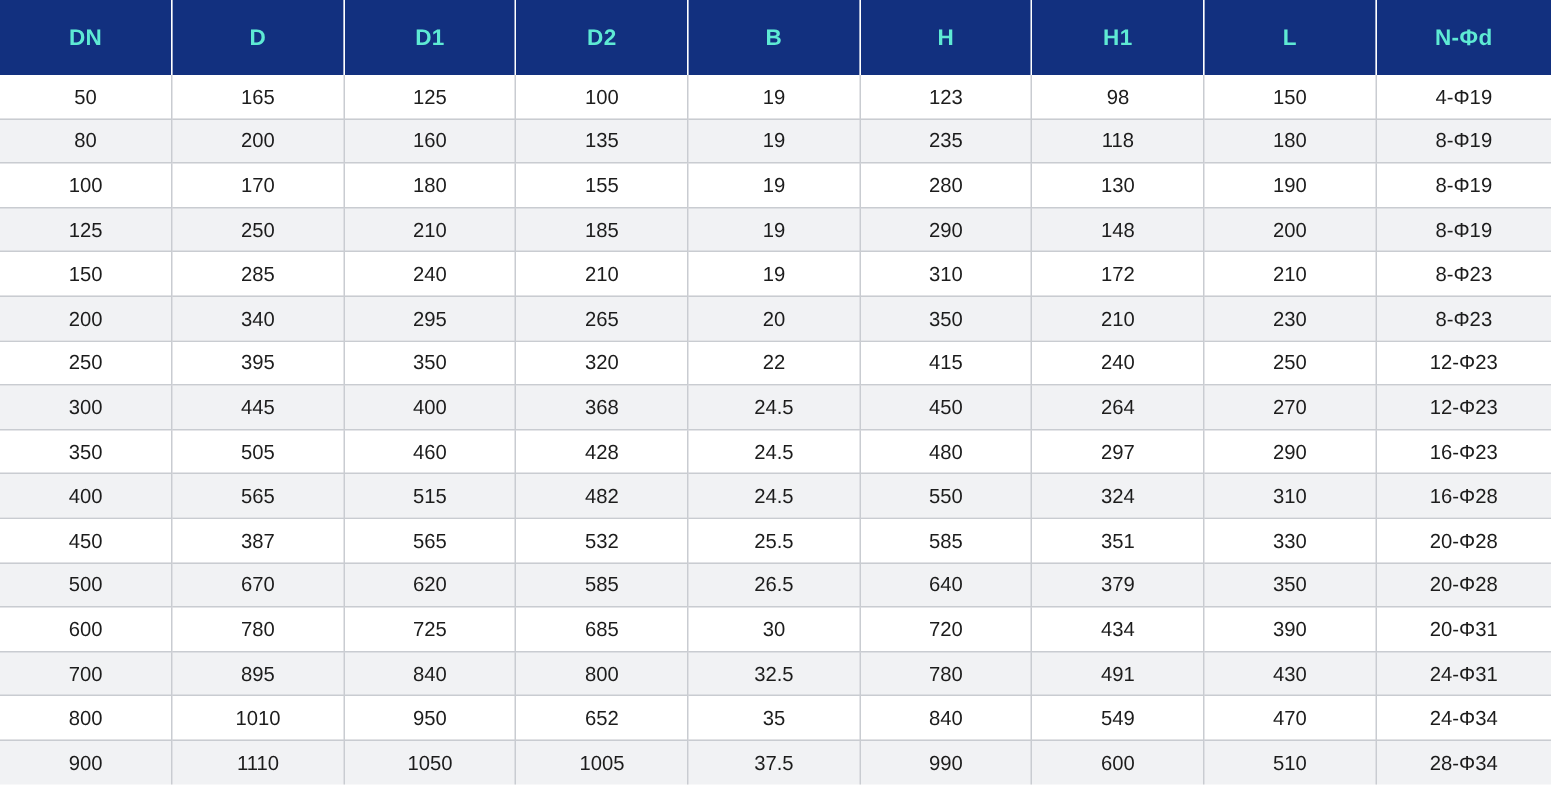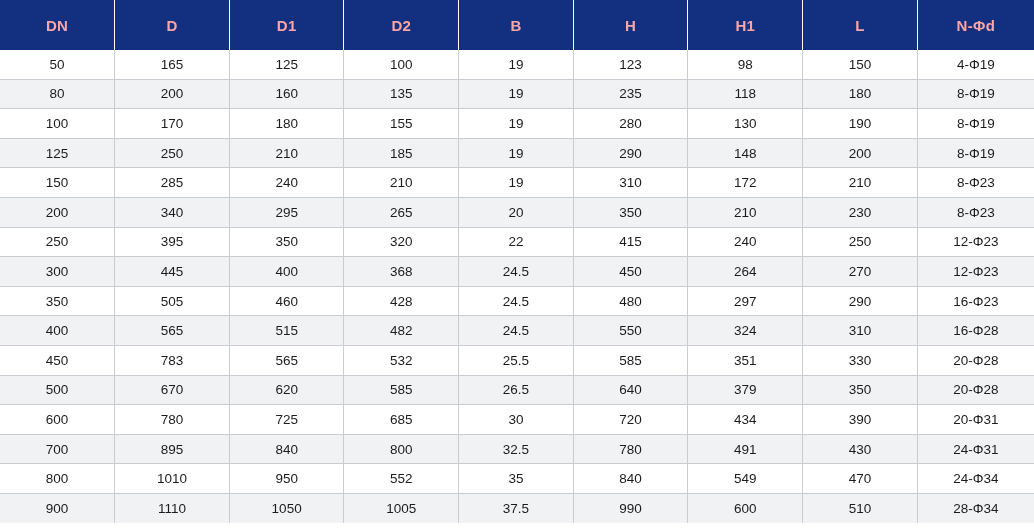--- a/index.html
+++ b/index.html
@@ -17,21 +17,21 @@
     background: #ffffff;
     overflow: hidden;
   }
   table.spec-table {
     width: 1034px;
     border-collapse: collapse;
     table-layout: fixed;
   }
   table.spec-table thead th {
     background: #12307f;
-    color: #fca5a5;
+    color: #5eead4;
     font-size: 15px;
     font-weight: bold;
     height: 48px;
     text-align: center;
     vertical-align: middle;
     border-right: 1px solid #ffffff;
     letter-spacing: 0.3px;
   }
   table.spec-table thead th:last-child {
     border-right: none;
@@ -196,21 +196,21 @@
           <td>515</td>
           <td>482</td>
           <td>24.5</td>
           <td>550</td>
           <td>324</td>
           <td>310</td>
           <td>16-Φ28</td>
         </tr>
         <tr>
           <td>450</td>
-          <td>783</td>
+          <td>387</td>
           <td>565</td>
           <td>532</td>
           <td>25.5</td>
           <td>585</td>
           <td>351</td>
           <td>330</td>
           <td>20-Φ28</td>
         </tr>
         <tr>
           <td>500</td>
@@ -242,21 +242,21 @@
           <td>32.5</td>
           <td>780</td>
           <td>491</td>
           <td>430</td>
           <td>24-Φ31</td>
         </tr>
         <tr>
           <td>800</td>
           <td>1010</td>
           <td>950</td>
-          <td>552</td>
+          <td>652</td>
           <td>35</td>
           <td>840</td>
           <td>549</td>
           <td>470</td>
           <td>24-Φ34</td>
         </tr>
         <tr>
           <td>900</td>
           <td>1110</td>
           <td>1050</td>

